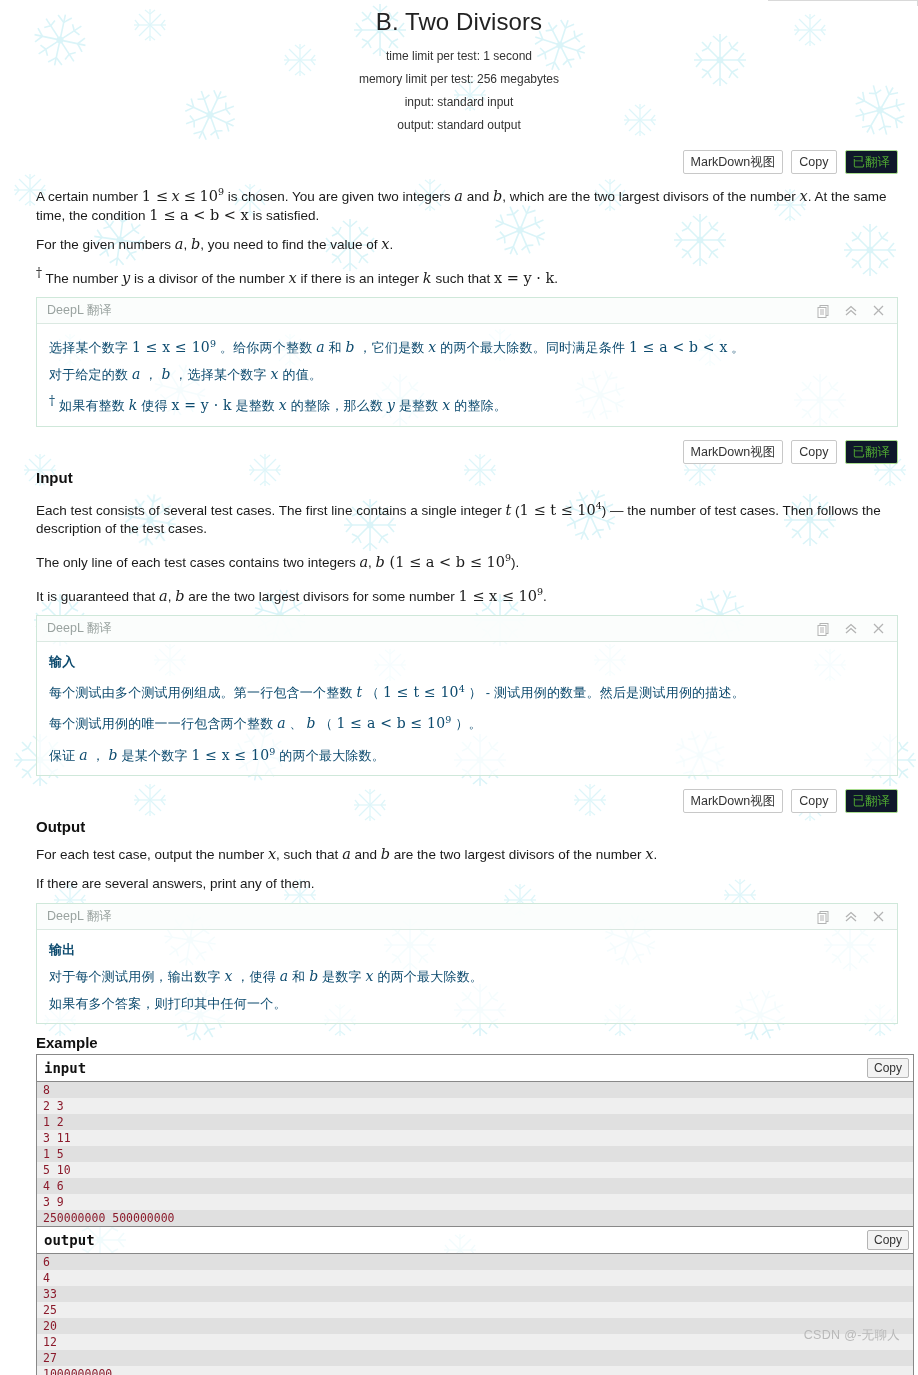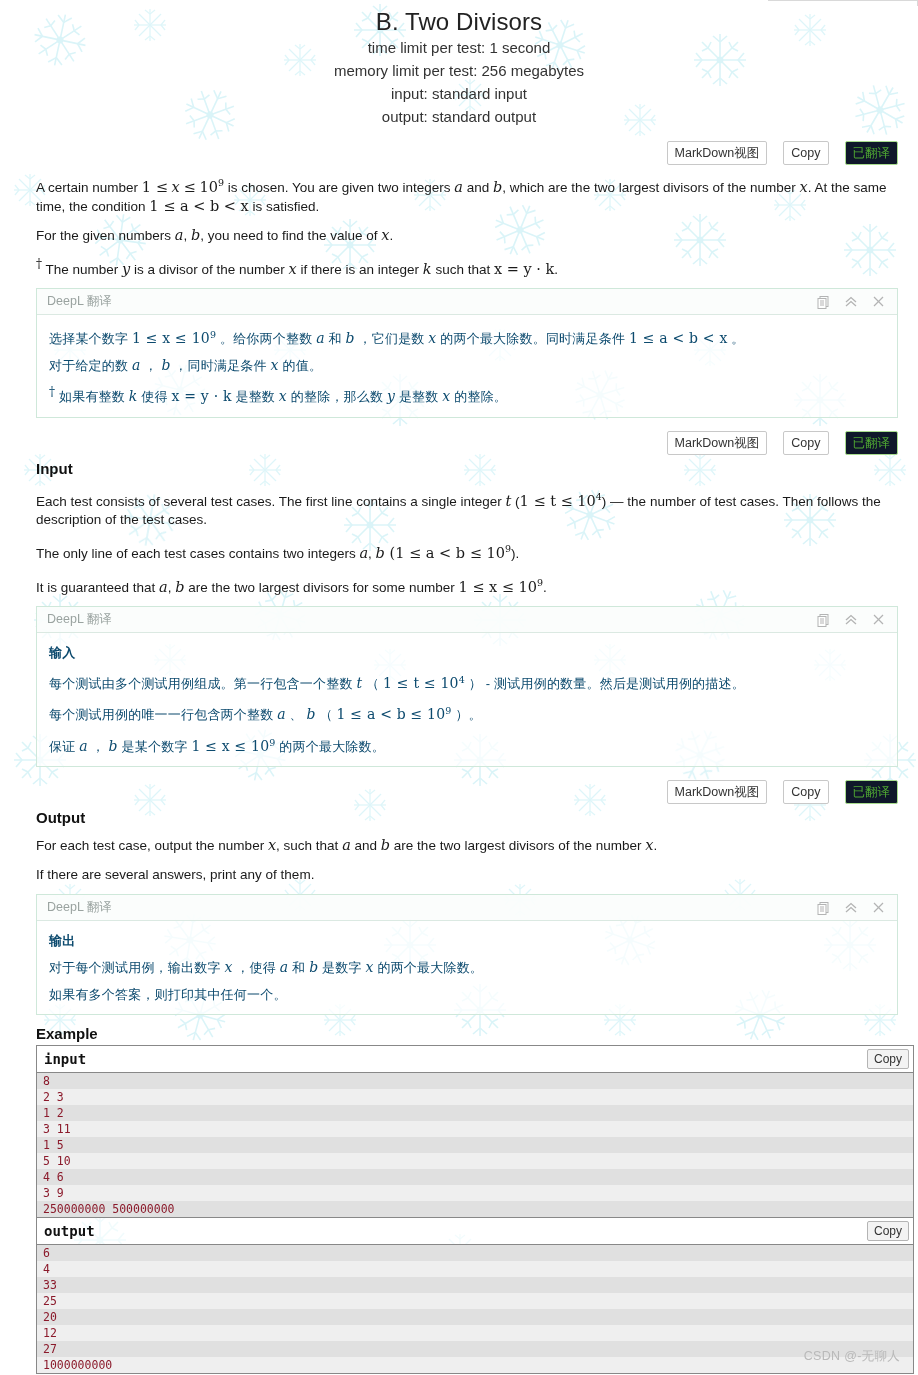--- a/index.html
+++ b/index.html
@@ -33,32 +33,33 @@
   
   .prob-title {
     text-align: center;
     font-size: 24px;
     color: #222;
     padding-top: 8px;
     letter-spacing: .1px;
   }
   .prob-meta {
     text-align: center;
-    font-size: 15px;
+    font-size: 12px;
     color: #333;
     line-height: 21px;
+    margin-top: 9px;
   }
   .prob-meta div { padding: 1px 0; }
 
   
   .toolbar {
     display: flex;
     justify-content: flex-end;
     align-items: center;
-    gap: 16px;
+    gap: 8px;
     padding: 0 20px 0 0;
     margin-top: 14px;
     height: 22px;
   }
   .tb-btn {
     font-size: 12.5px;
     line-height: 16px;
     padding: 3px 7px;
     border: 1px solid #c8c8c8;
     background: #ffffff;
@@ -167,21 +168,21 @@
     background: #efefef;
   }
   .io-line { padding: 0 0 0 6px; height: 16px; white-space: pre; }
   .io-line.odd { background: #e0e0e0; }
   .io-line.even { background: #efefef; }
 
   
   .watermark {
     position: absolute;
     right: 18px;
-    bottom: 10px;
+    bottom: 31px;
     font-size: 12.5px;
     color: #b9b9b9;
     z-index: 3;
     letter-spacing: .3px;
   }
   
   .corner-line {
     position: absolute;
     top: 0; right: 0;
     width: 150px; height: 6px;
@@ -366,21 +367,21 @@
           <span class="dicon">
             <svg width="13" height="13" viewBox="0 0 13 13">
                 <line x1="2" y1="2" x2="11" y2="11" stroke="#8d8d8d" stroke-width="1.3"></line>
                 <line x1="11" y1="2" x2="2" y2="11" stroke="#8d8d8d" stroke-width="1.3"></line>
               </svg>
           </span>
         </div>
       </div>
       <div class="deepl-body">
         <div class="tline"><span>选择某个数字 </span><span class="tn">1 ≤ x ≤ 10</span><span class="sup">9</span><span> 。给你两个整数 </span><span class="tm">a</span><span> 和 </span><span class="tm">b</span><span> ，它们是数 </span><span class="tm">x</span><span> 的两个最大除数。同时满足条件 </span><span class="tn">1 ≤ a &lt; b &lt; x</span><span> 。</span></div>
-        <div class="tline"><span>对于给定的数 </span><span class="tm">a</span><span> ， </span><span class="tm">b</span><span> ，同时满足条件 </span><span class="tm">x</span><span> 的值。</span></div>
+        <div class="tline"><span>对于给定的数 </span><span class="tm">a</span><span> ， </span><span class="tm">b</span><span> ，选择某个数字 </span><span class="tm">x</span><span> 的值。</span></div>
         <div class="tline"><span class="dag">†</span><span> 如果有整数 </span><span class="tm">k</span><span> 使得 </span><span class="tn">x = y · k</span><span> 是整数 </span><span class="tm">x</span><span> 的整除，那么数 </span><span class="tm">y</span><span> 是整数 </span><span class="tm">x</span><span> 的整除。</span></div>
       </div>
     </div>
 
     <div class="toolbar">
       <div class="tb-btn">MarkDown视图</div>
       <div class="tb-btn">Copy</div>
       <div class="tb-btn green">已翻译</div>
     </div>
 

